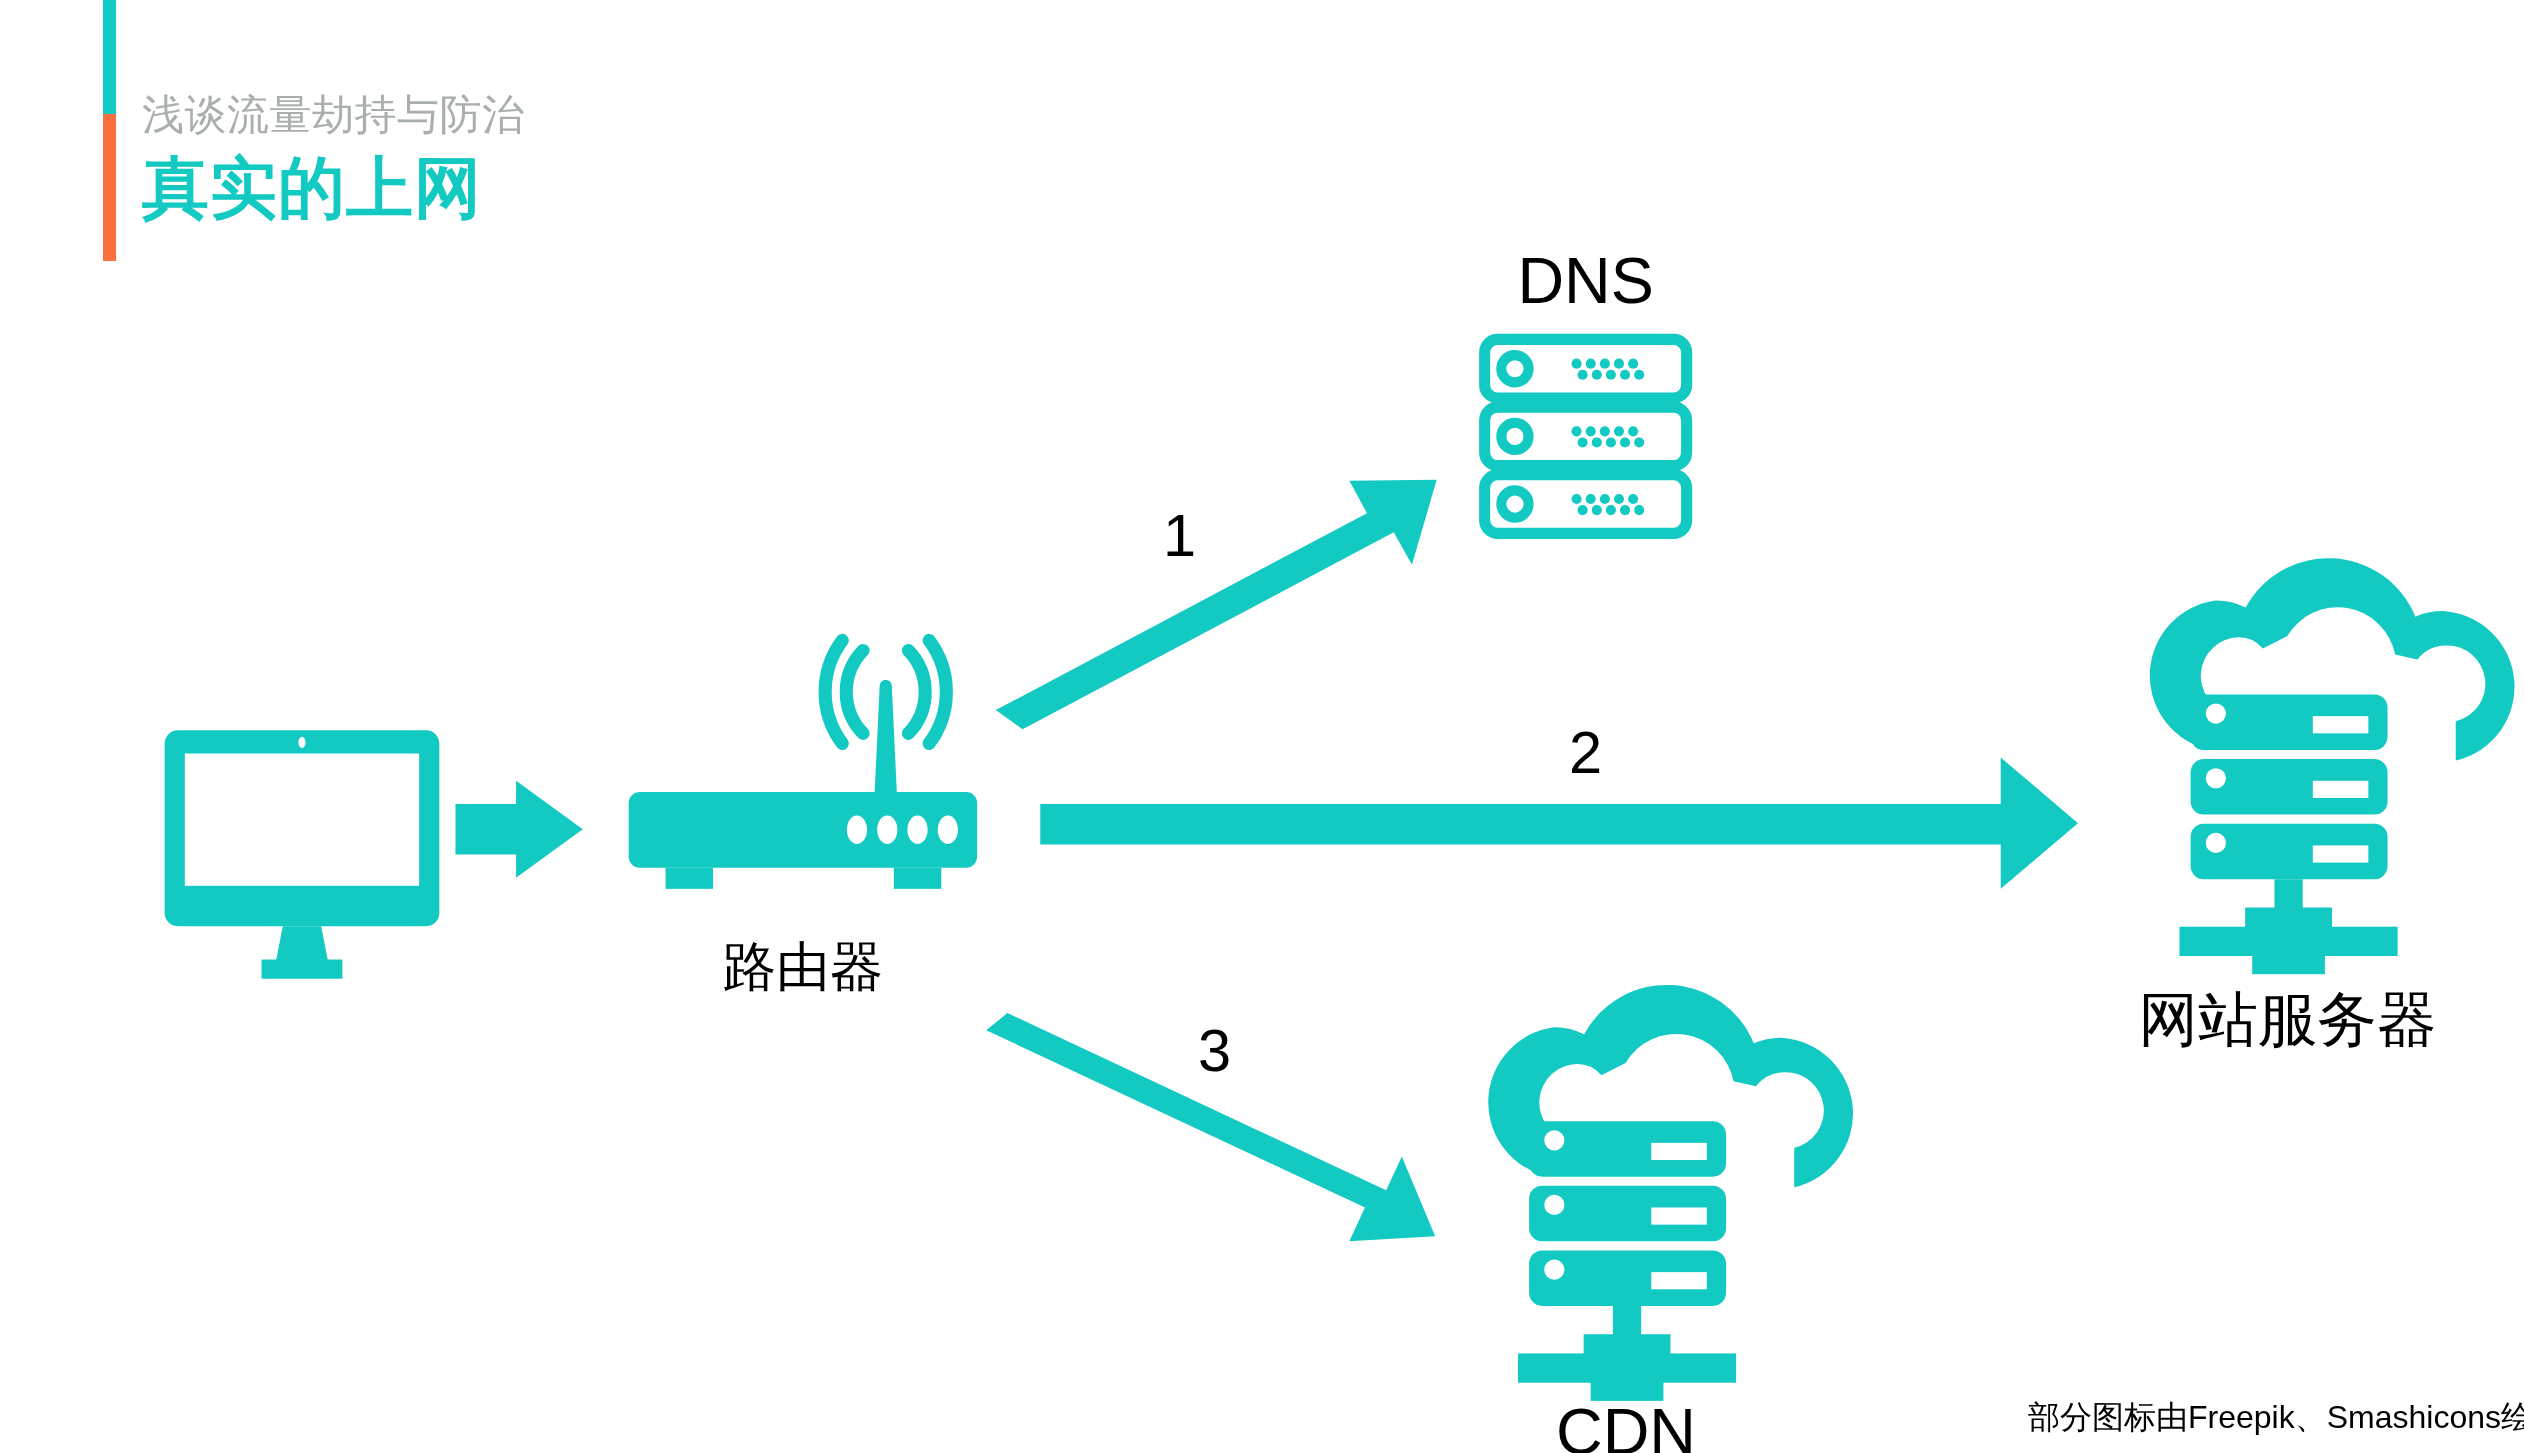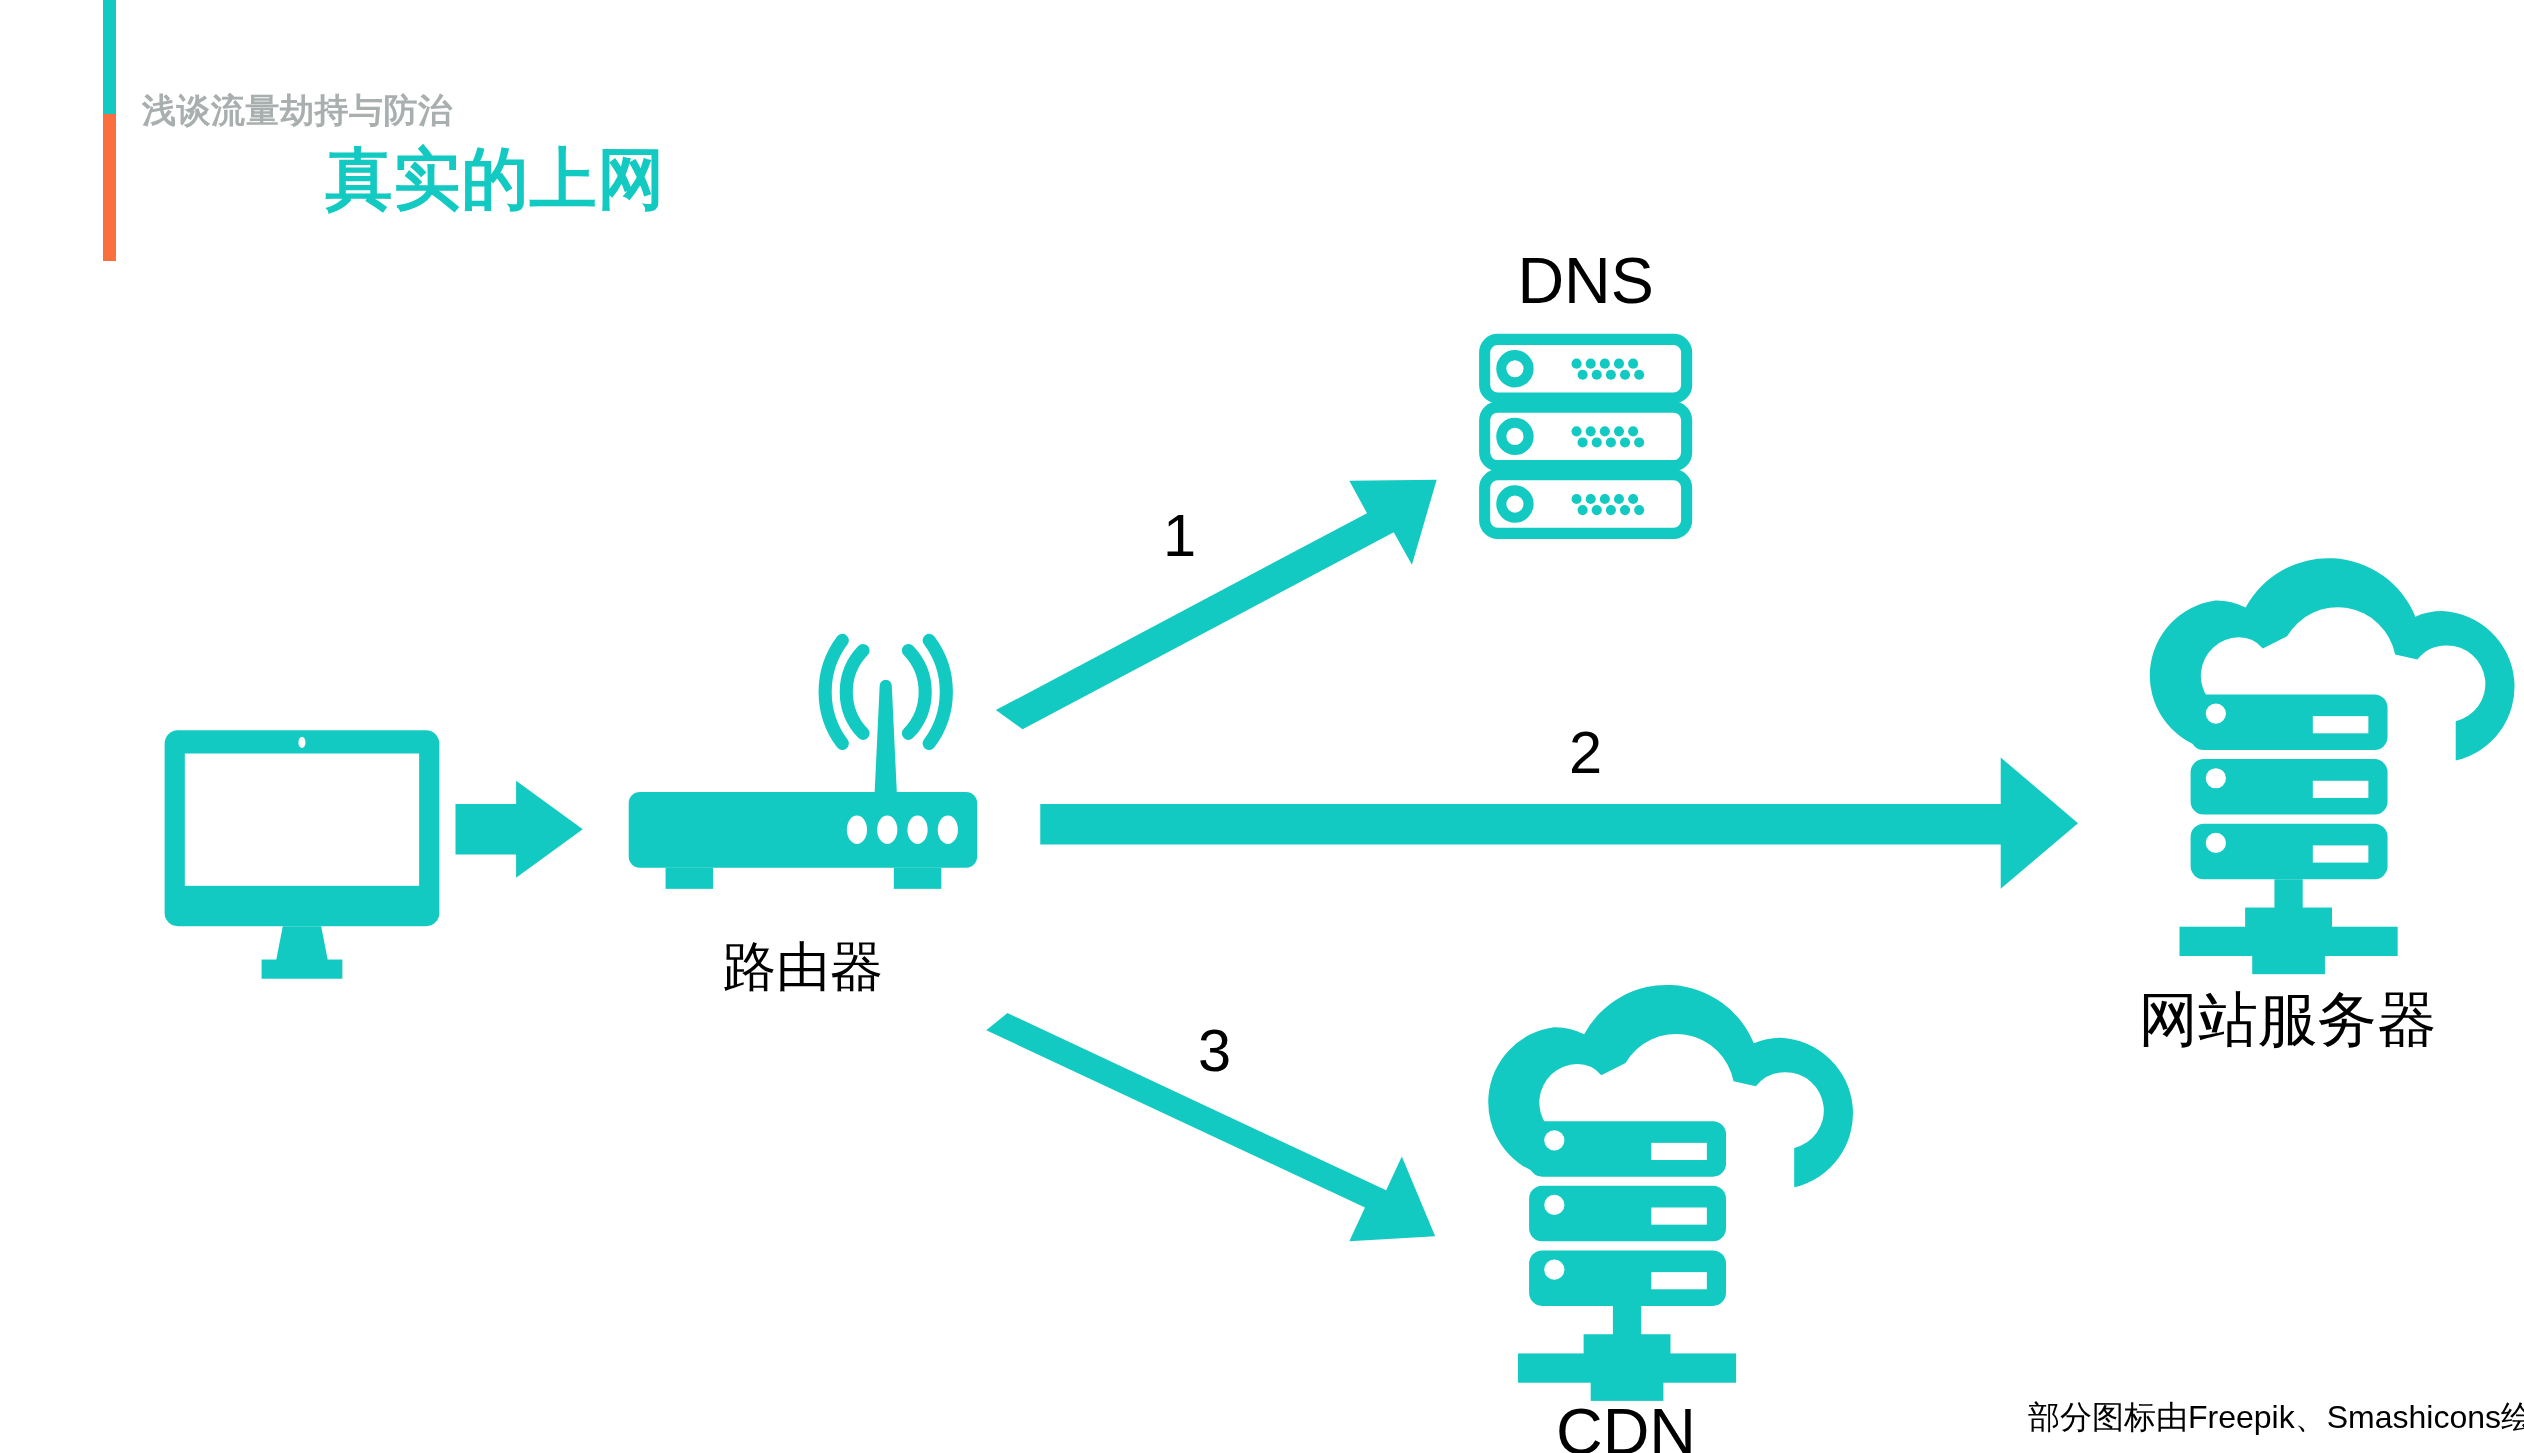--- a/index.html
+++ b/index.html
@@ -35,36 +35,35 @@
     background: #FB6F3F;
   }
 
   #header-block {
     position: absolute;
     left: 142px;
     top: 91px;
     width: 707px;
   }
   #subtitle {
-    font-size: 34px;
+    font-size: 42px;
     line-height: 1.12;
     color: #A9AFAF;
-    font-weight: 700;
+    font-weight: 400;
     letter-spacing: 0.5px;
     white-space: nowrap;
   }
   #page-title {
     margin-top: 13px;
     font-size: 67px;
     line-height: 1.1;
     color: #12CAC2;
     font-weight: 700;
     letter-spacing: 1px;
     white-space: nowrap;
-    text-align: center;
   }
 
   
   #diagram {
     position: absolute;
     left: 0;
     top: 0;
     width: 2585px;
     height: 1454px;
   }

